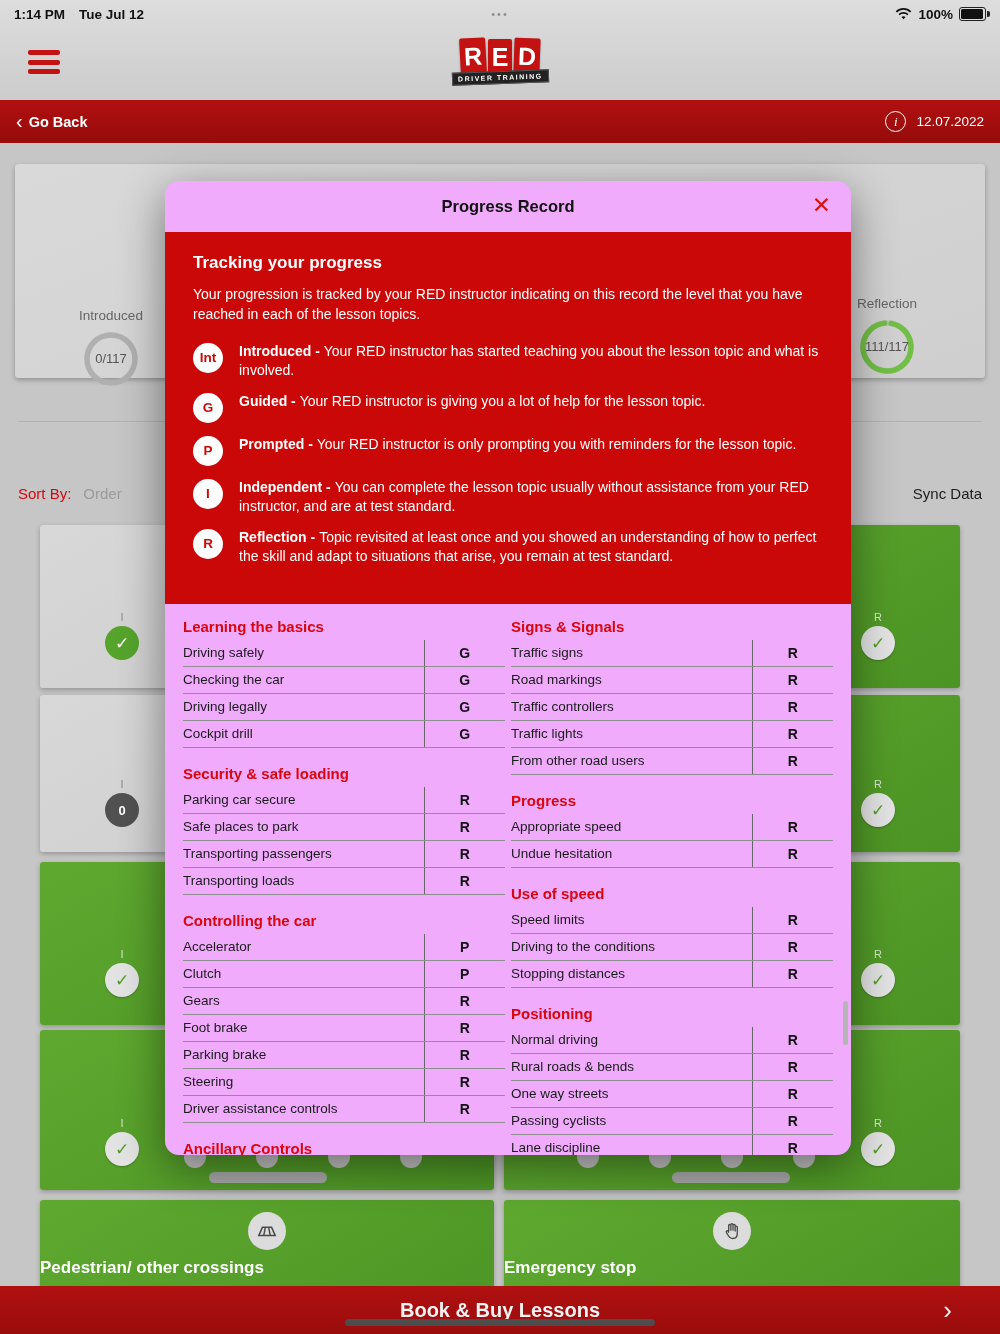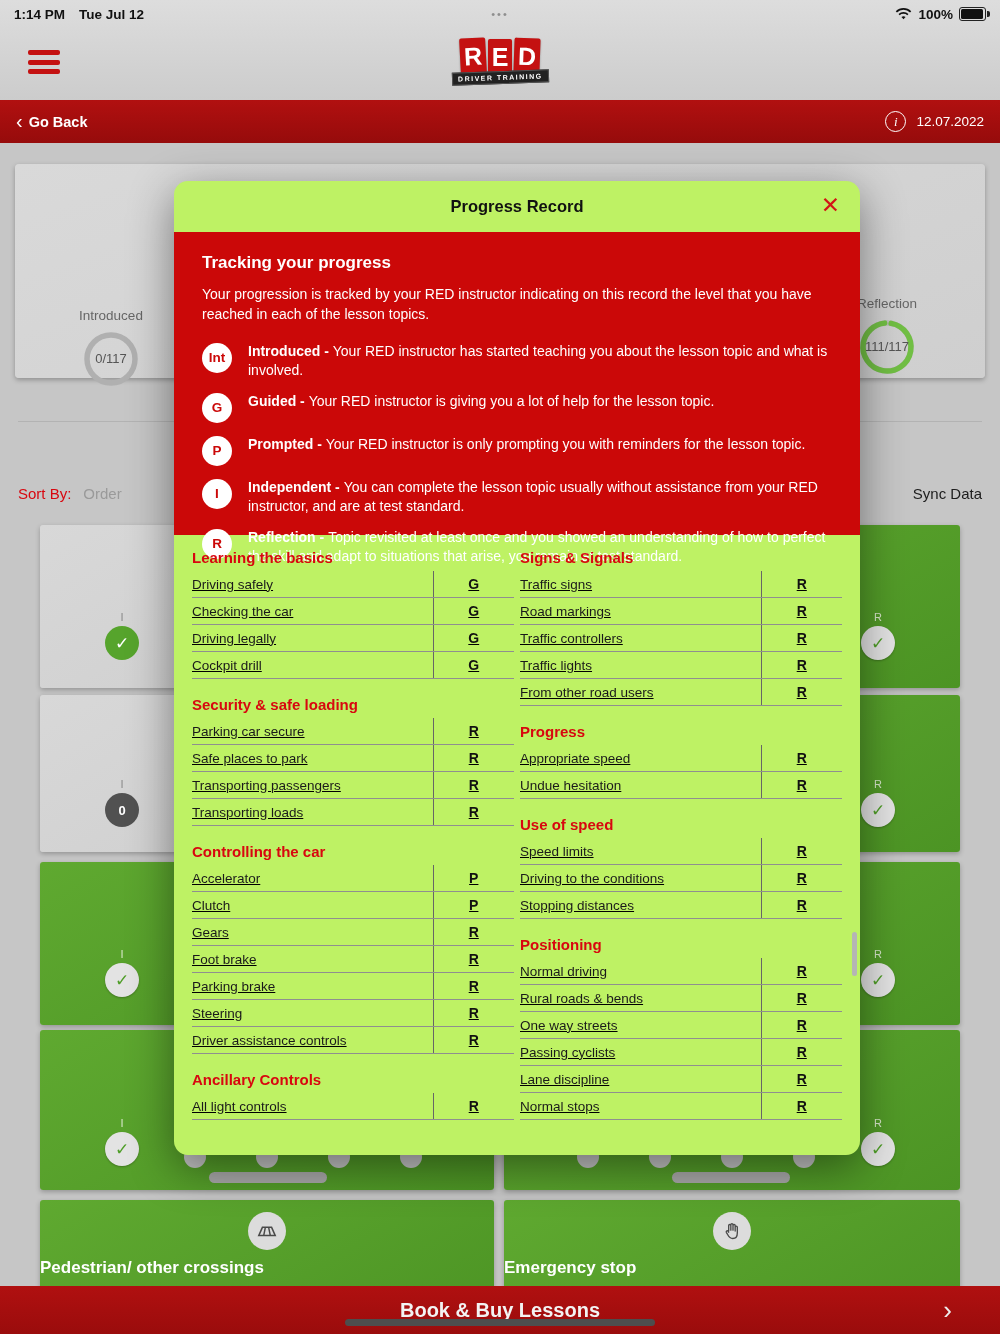--- a/index.html
+++ b/index.html
@@ -68,40 +68,40 @@
   .pill{position:absolute;width:118px;height:11px;border-radius:6px;background:#a8a8a8;z-index:2;}
   
   .bcard{position:absolute;top:1200px;height:134px;border-radius:3px;z-index:1;
          background:linear-gradient(150deg,#5fa930,#4c9424);box-shadow:0 2px 5px rgba(0,0,0,.25);
          text-align:left;color:#fff;cursor:pointer;}
   .bcard .icirc{width:38px;height:38px;border-radius:50%;background:#dcdcdc;margin:12px auto 0;
                 display:flex;align-items:center;justify-content:center;}
   .bcard .btitle{font-size:17px;font-weight:bold;margin-top:8px;}
   .bcard .btasks{font-size:13px;color:#e4efda;margin-top:5px;}
   
-  #modal{left:174px;top:181px;width:686px;height:974px;background:#bef264;border-radius:14px;z-index:50;
+  #modal{left:165px;top:181px;width:686px;height:974px;background:#f0abfc;border-radius:14px;z-index:50;
          box-shadow:0 12px 45px rgba(0,0,0,.45);overflow:hidden;display:flex;flex-direction:column;}
   #modal-header{height:51px;flex:none;position:relative;display:flex;align-items:center;justify-content:center;}
   #modal-title{font-size:16.5px;font-weight:bold;color:#111;}
   #modal-close{position:absolute;right:20px;top:13px;color:#d21616;font-size:23px;line-height:1;cursor:pointer;}
-  #modal-red{flex:none;height:303px;background:var(--modal-red,#cb0808);color:#fff;box-sizing:border-box;
+  #modal-red{flex:none;height:372px;background:var(--modal-red,#cb0808);color:#fff;box-sizing:border-box;
              padding:21px 28px 4px;}
   #modal-red h2{margin:0 0 11px;font-size:17px;}
   #modal-red p{margin:0;font-size:14px;line-height:1.45;}
   #legend-list{margin-top:17px;}
   .leg-item{display:flex;gap:16px;margin-bottom:12px;align-items:flex-start;}
   .leg-badge{flex:none;width:30px;height:30px;border-radius:50%;background:#fff;color:var(--modal-red,#cb0808);
              display:flex;align-items:center;justify-content:center;font-weight:bold;font-size:13.5px;margin-top:1px;}
   .leg-text{font-size:14px;line-height:1.36;}
   .leg-text b{font-weight:bold;}
   #modal-list{flex:1;display:flex;gap:6px;padding:0 18px;box-sizing:border-box;overflow:hidden;position:relative;}
   .col{flex:1;min-width:0;}
   .sec-h{color:var(--heading-red,#d8070f);font-weight:bold;font-size:15px;margin:17px 0 5px;}
   .col > .section:first-child .sec-h{margin-top:14px;}
-  .trow{display:flex;border-bottom:1px solid #8f8f8f;align-items:center;text-decoration:underline;}
+  .trow{display:flex;border-bottom:1px solid #8f8f8f;align-items:flex-start;}
   .tl{flex:1;font-size:13.5px;color:#1a1a1a;padding:5px 8px 5px 0;white-space:nowrap;overflow:hidden;}
   .tg{flex:none;width:25%;border-left:1px solid #666;text-align:center;font-weight:bold;font-size:14px;color:#111;
       padding:5px 0;}
   #modal-scroll{position:absolute;right:3px;top:397px;width:5px;height:44px;border-radius:3px;background:#b5b5b5;cursor:pointer;}
   
   #footer{left:0;top:1286px;width:1000px;height:48px;background:linear-gradient(#b01010,#9a0c0c);z-index:60;
           display:flex;align-items:center;justify-content:center;cursor:pointer;}
   #footer-label{color:#f3f3f3;font-size:20px;font-weight:bold;}
   #footer-chev{position:absolute;right:48px;color:#eee;font-size:26px;line-height:1;}
   #home-indicator{left:345px;top:1319px;width:310px;height:7px;border-radius:4px;background:#4d4d4d;z-index:70;}

